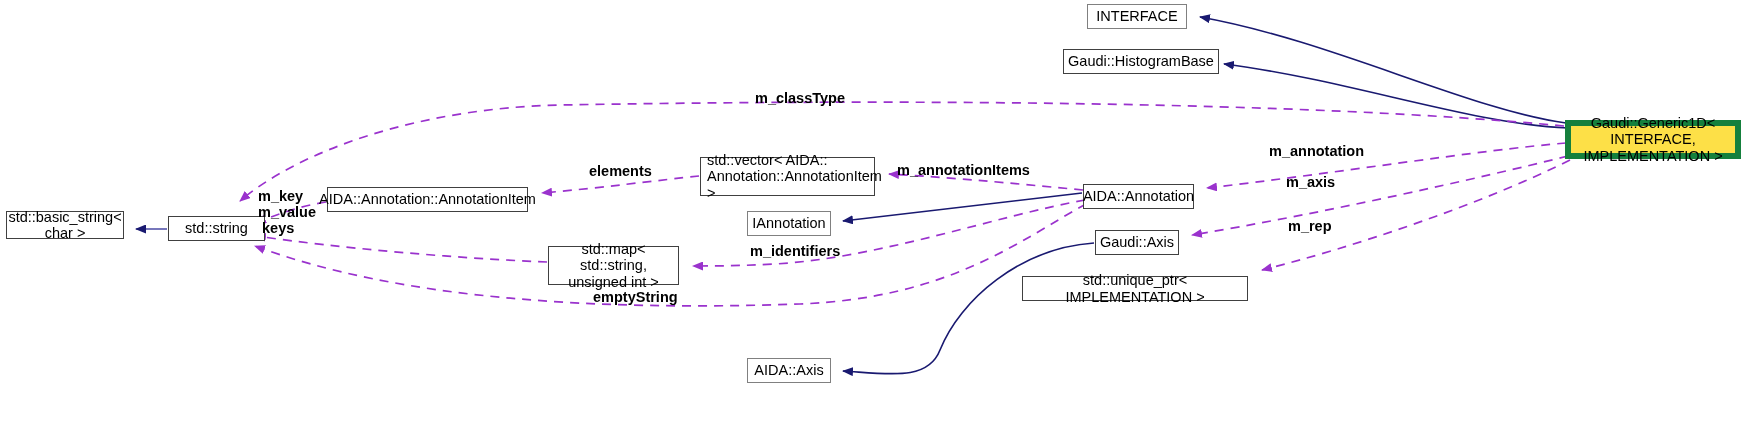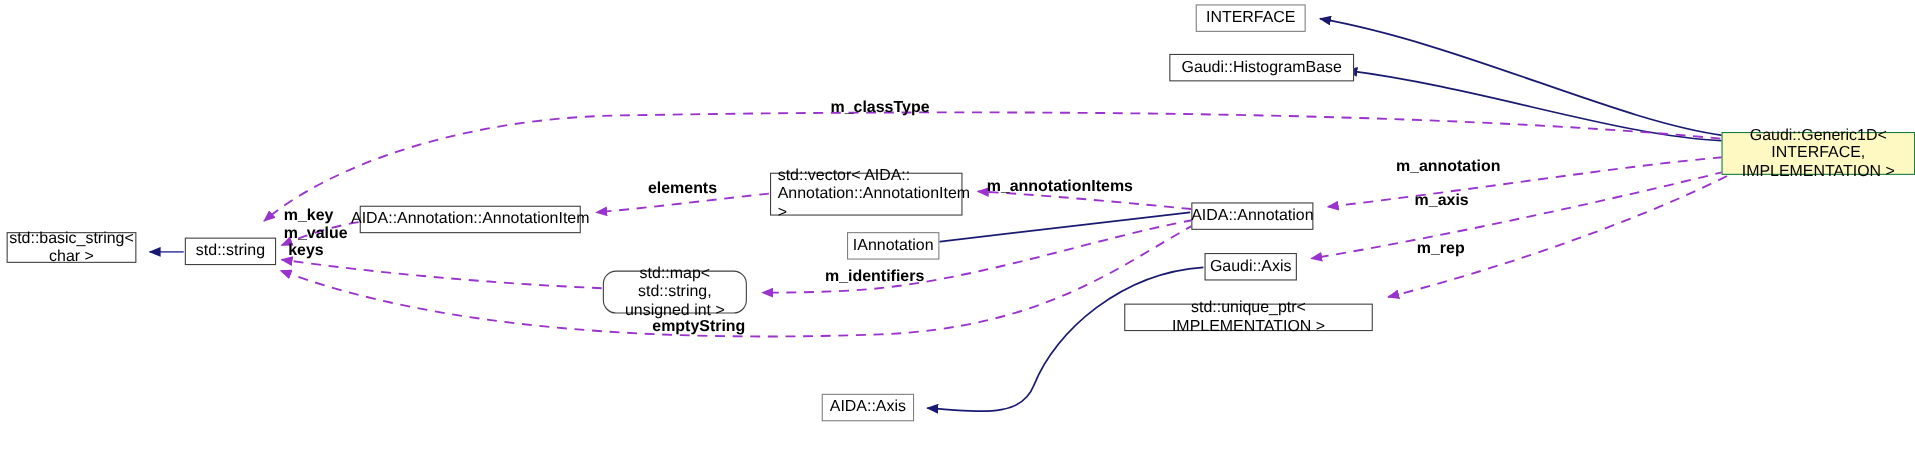--- a/index.html
+++ b/index.html
@@ -35,22 +35,22 @@
     font-size: 14.5px;
     line-height: 1.12;
     color: #000000;
     white-space: pre-line;
     padding: 1px 4px;
   }
   .node.dark {
     border: 1px solid #404040;
   }
   .node.root {
-    background: #fef9c3;
-    border: 1px solid #15803d;
+    background: #fde047;
+    border: 6px solid #15803d;
   }
   .edge-label {
     position: absolute;
     font-size: 14.5px;
     color: #000000;
     white-space: pre-line;
     line-height: 1.1;
     text-align: center;
     background: transparent;
     font-weight: bold;
@@ -97,38 +97,38 @@
 
     <path d="M699,176 C660,180 600,188 542,193" fill="none" stroke="#9a32cd" stroke-width="1.7" stroke-dasharray="9,7" marker-end="url(#arrow-usage)"></path>
 
     <path d="M326,202 C300,206 275,215 256,223" fill="none" stroke="#9a32cd" stroke-width="1.7" stroke-dasharray="9,7" marker-end="url(#arrow-usage)"></path>
 
     <path d="M547,262 C450,258 340,248 256,236" fill="none" stroke="#9a32cd" stroke-width="1.7" stroke-dasharray="9,7" marker-end="url(#arrow-usage)"></path>
   </svg>
 
   <div class="node light" style="left:1087px;top:4px;width:100px;height:25px;">INTERFACE</div>
 
-  <div class="node dark" style="left:1063px;top:49px;width:168px;height:25px;">Gaudi::HistogramBase</div>
+  <div class="node dark" style="left:1063px;top:49px;width:156px;height:25px;">Gaudi::HistogramBase</div>
 
   <div class="node root" style="left:1565px;top:120px;width:176px;height:39px;">Gaudi::Generic1D&lt; INTERFACE,
 IMPLEMENTATION &gt;</div>
 
   <div class="node dark" style="left:6px;top:211px;width:118px;height:28px;">std::basic_string&lt;
 char &gt;</div>
 
-  <div class="node dark" style="left:168px;top:216px;width:83px;height:25px;">std::string</div>
+  <div class="node dark" style="left:168px;top:216px;width:97px;height:25px;">std::string</div>
 
   <div class="node dark" style="left:327px;top:187px;width:201px;height:25px;">AIDA::Annotation::AnnotationItem</div>
 
   <div class="node dark" style="left:700px;top:157px;width:175px;height:39px;justify-content:flex-start;text-align:left;padding-left:6px;">std::vector&lt; AIDA::
 Annotation::AnnotationItem &gt;</div>
 
-  <div class="node light" style="left:770px;top:211px;width:84px;height:25px;">IAnnotation</div>
+  <div class="node light" style="left:747px;top:211px;width:84px;height:25px;">IAnnotation</div>
 
-  <div class="node dark" style="left:548px;top:246px;width:131px;height:39px;border-radius:12px;">std::map&lt; std::string,
+  <div class="node dark" style="left:548px;top:246px;width:131px;height:39px;">std::map&lt; std::string,
 unsigned int &gt;</div>
 
   <div class="node dark" style="left:1083px;top:184px;width:111px;height:25px;">AIDA::Annotation</div>
 
   <div class="node dark" style="left:1095px;top:230px;width:84px;height:25px;">Gaudi::Axis</div>
 
   <div class="node dark" style="left:1022px;top:276px;width:226px;height:25px;">std::unique_ptr&lt; IMPLEMENTATION &gt;</div>
 
   <div class="node light" style="left:747px;top:358px;width:84px;height:25px;">AIDA::Axis</div>
 

